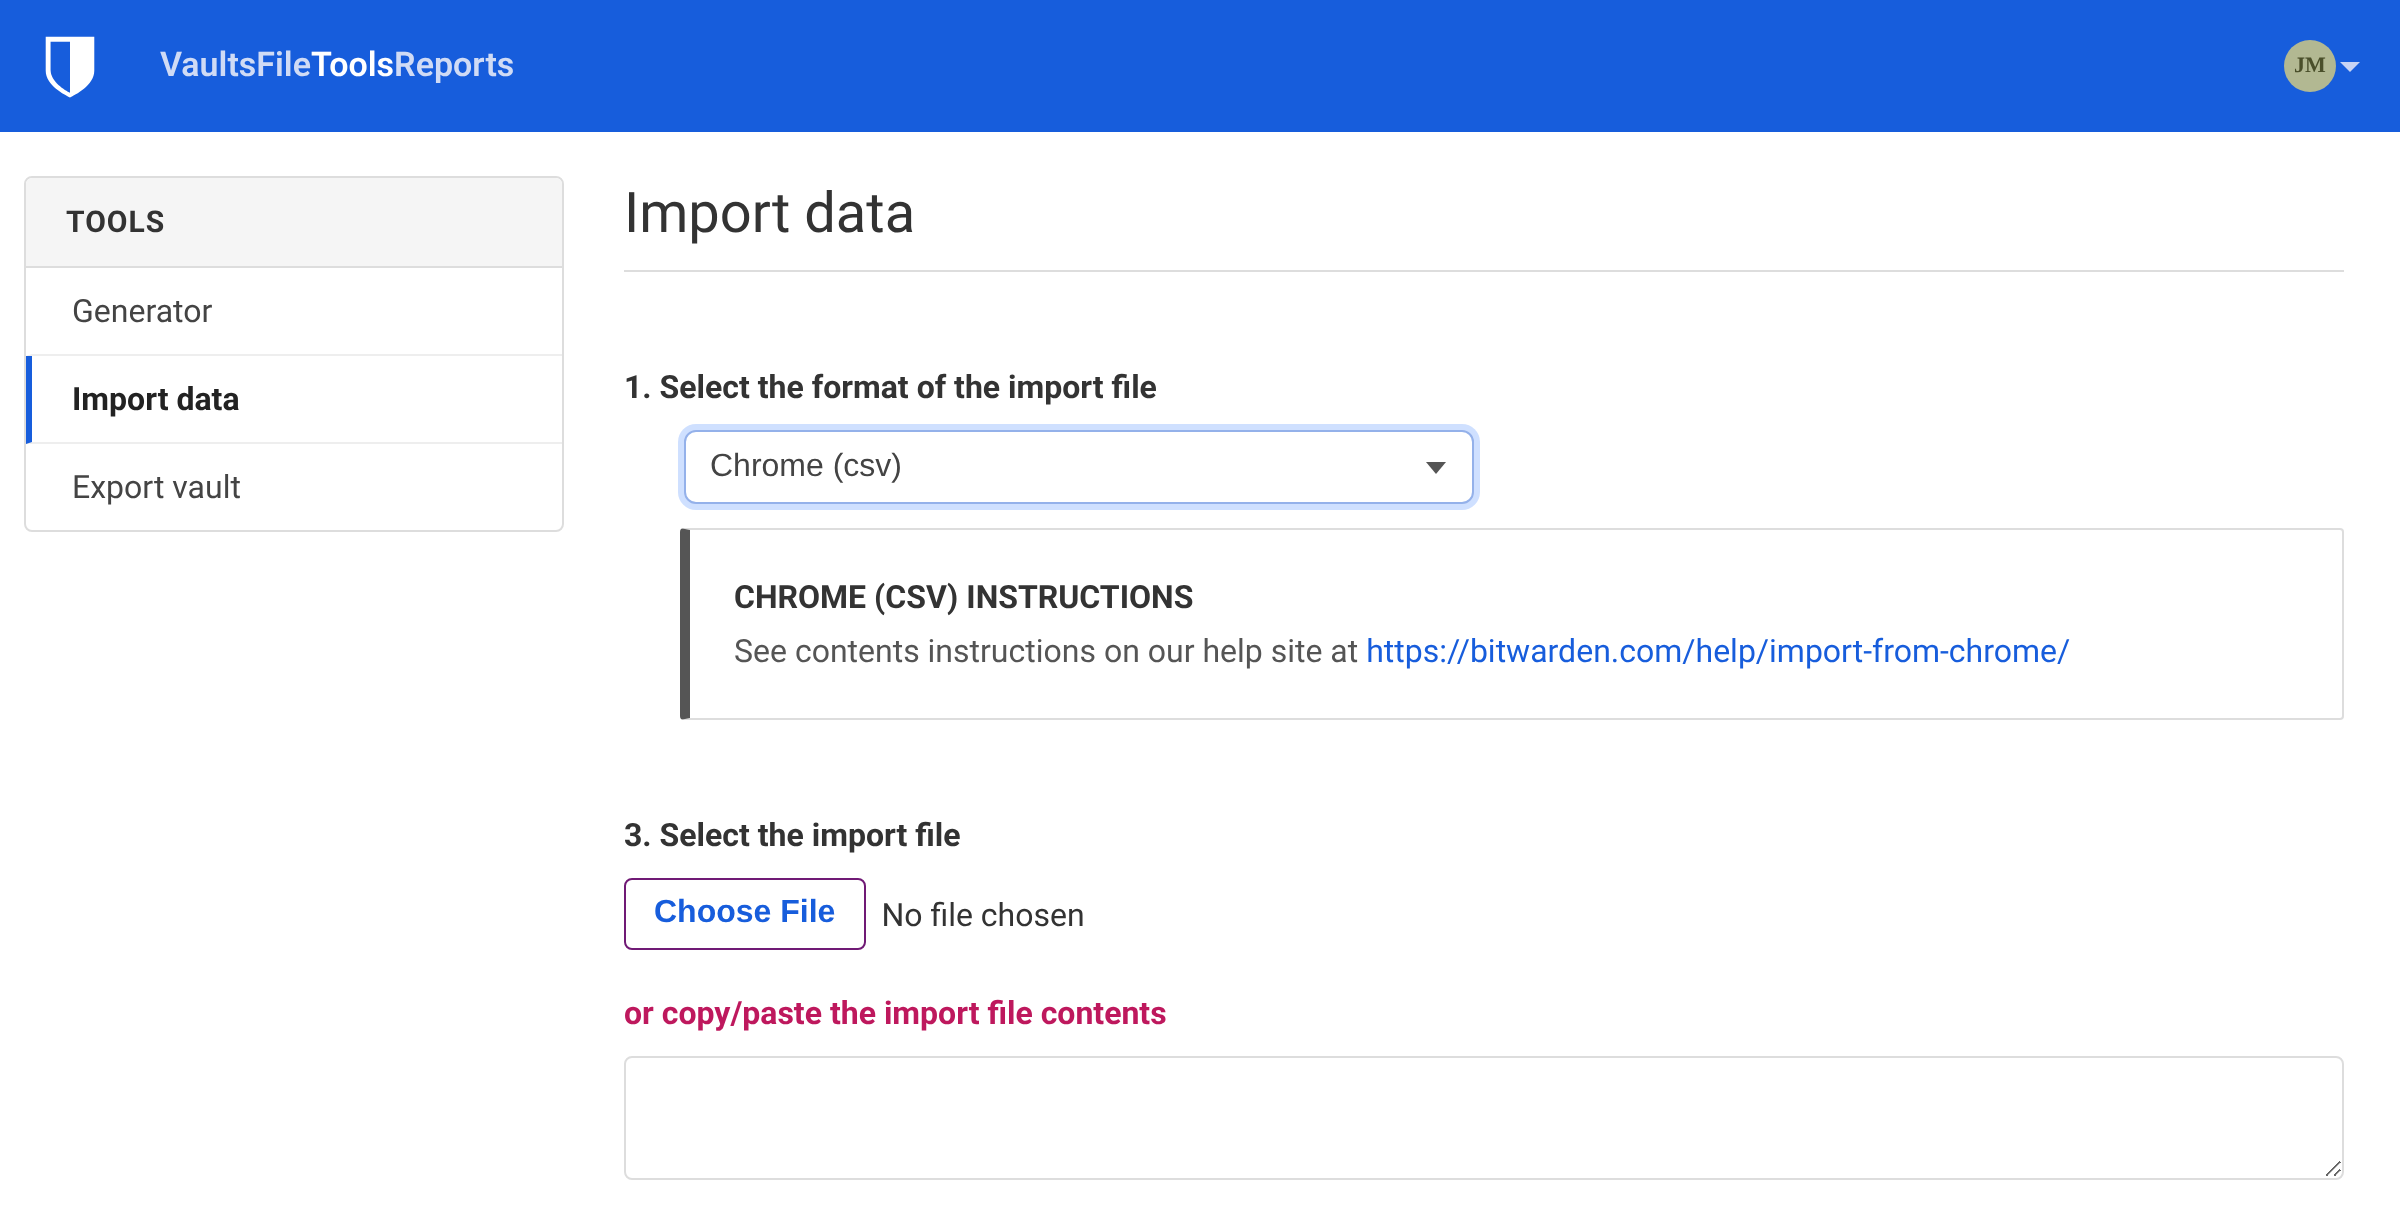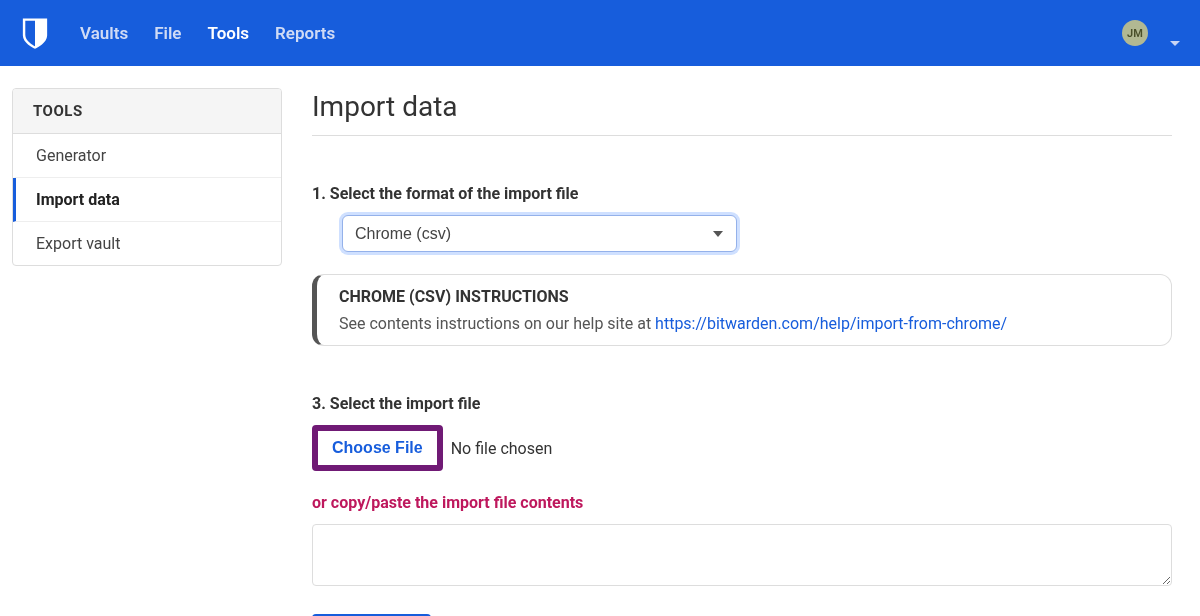--- a/index.html
+++ b/index.html
@@ -15,37 +15,37 @@
     align-items: center;
     padding: 0 20px;
   }
   .logo {
     width: 30px;
     height: 34px;
     margin-right: 30px;
   }
   .nav {
     display: flex;
-    gap: 26px;
     flex: 1;
   }
   .nav a {
     color: #d0dbf5;
     font-size: 17px;
     font-weight: 600;
     text-decoration: none;
     cursor: pointer;
   }
   .nav a.active {
     color: #fff;
   }
   .usermenu {
     display: flex;
-    align-items: flex-end;
-    gap: 22px;
+    align-items: center;
+    gap: 2px;
+    font-family: Liberation Serif, serif;
   }
   .avatar {
     width: 26px;
     height: 26px;
     border-radius: 50%;
     background: #b2b892;
     color: #4a4f2a;
     font-size: 11px;
     font-weight: 600;
     display: flex;
@@ -110,21 +110,21 @@
   .step-label {
     font-size: 16px;
     font-weight: 700;
     color: #333;
     margin-bottom: 12px;
     margin-top: 48px;
   }
   .select-wrap {
     width: 425px;
     position: relative;
-    margin-bottom: 22px;
+    margin-bottom: 12px;
     padding-left: 30px;
   }
   select.format-select {
     width: 100%;
     padding: 9px 12px;
     font-size: 16px;
     color: #444;
     border: 1px solid #94b1ea;
     border-radius: 6px;
     background: #fff;
@@ -139,23 +139,24 @@
     transform: translateY(-50%);
     pointer-events: none;
     width: 0; height: 0;
     border-left: 5px solid transparent;
     border-right: 5px solid transparent;
     border-top: 6px solid #555;
   }
   .info-box {
     border: 1px solid #ddd;
     border-left: 5px solid #555;
-    border-radius: 12px;
-    padding: 12px 22px;
+    border-radius: 2px;
+    padding: 24px 22px;
     margin-bottom: 24px;
+    margin-left: 28px;
   }
   .info-title {
     font-weight: 700;
     font-size: 16px;
     margin-bottom: 8px;
     color: #333;
   }
   .info-text {
     font-size: 16px;
     color: #555;
@@ -164,21 +165,21 @@
     color: #175ddc;
     text-decoration: none;
   }
   .file-row {
     display: flex;
     align-items: center;
     gap: 8px;
     margin-bottom: 22px;
   }
   .choose-file-btn {
-    border: 6px solid #701a75;
+    border: 1px solid #701a75;
     border-radius: 4px;
     padding: 8px 14px;
     background: #fff;
     color: #175ddc;
     font-size: 16px;
     font-weight: 600;
     cursor: pointer;
   }
   .no-file {
     font-size: 16px;

